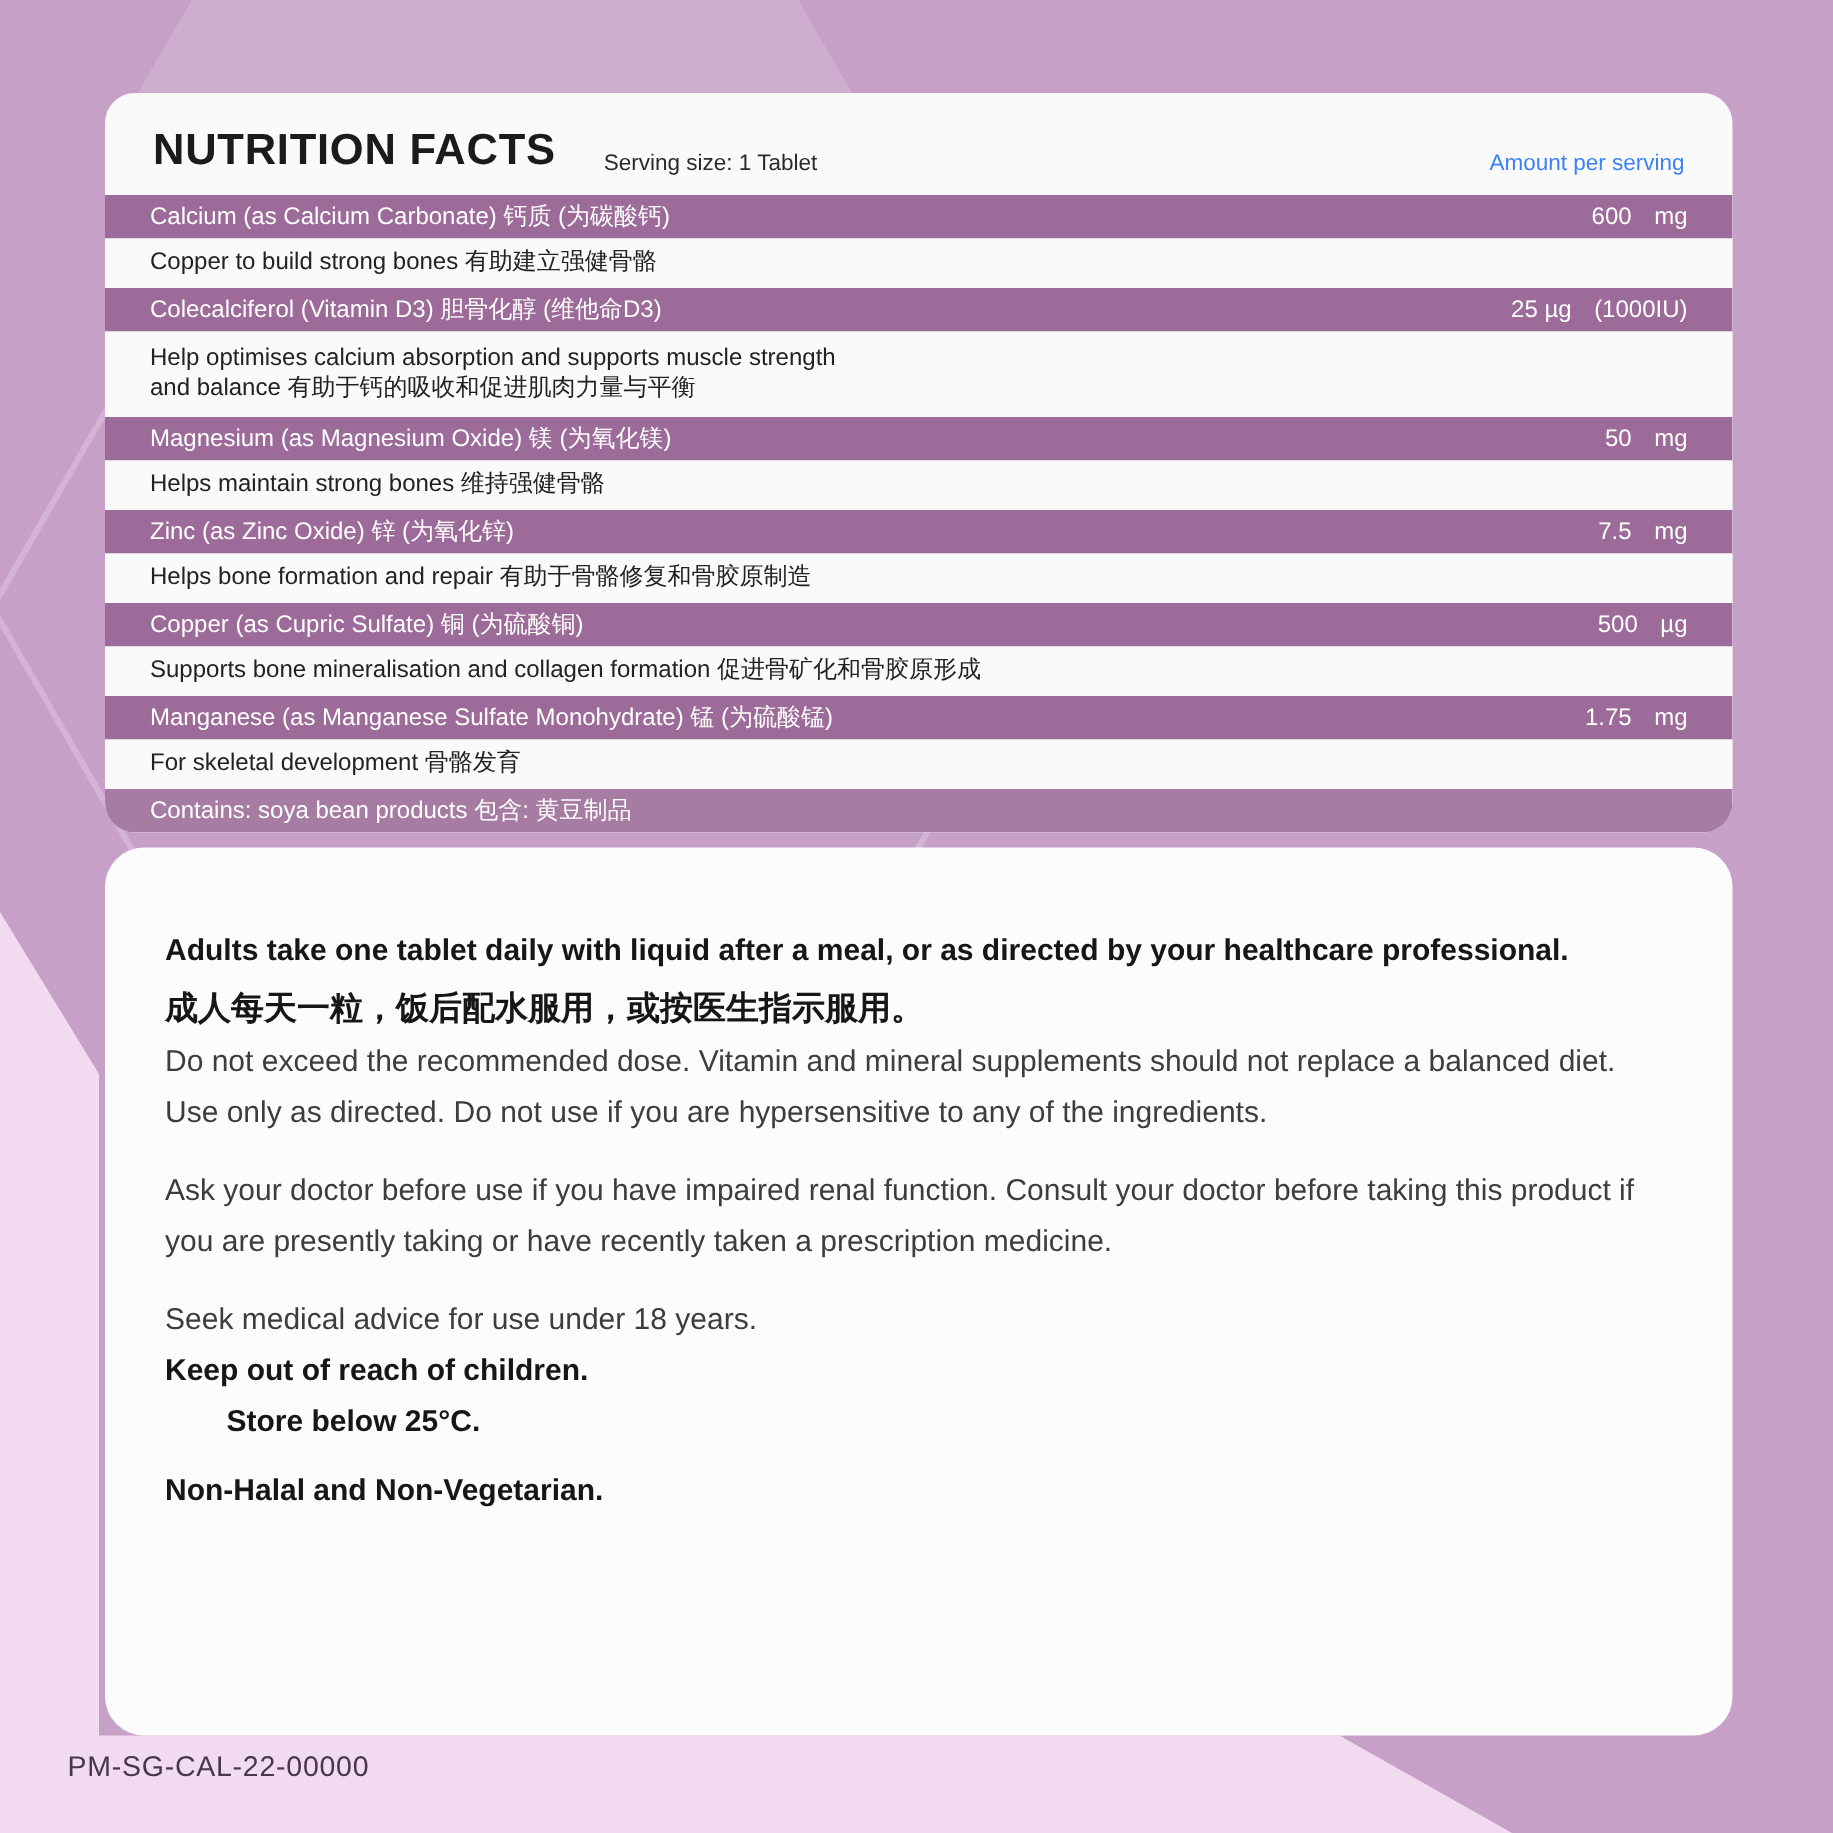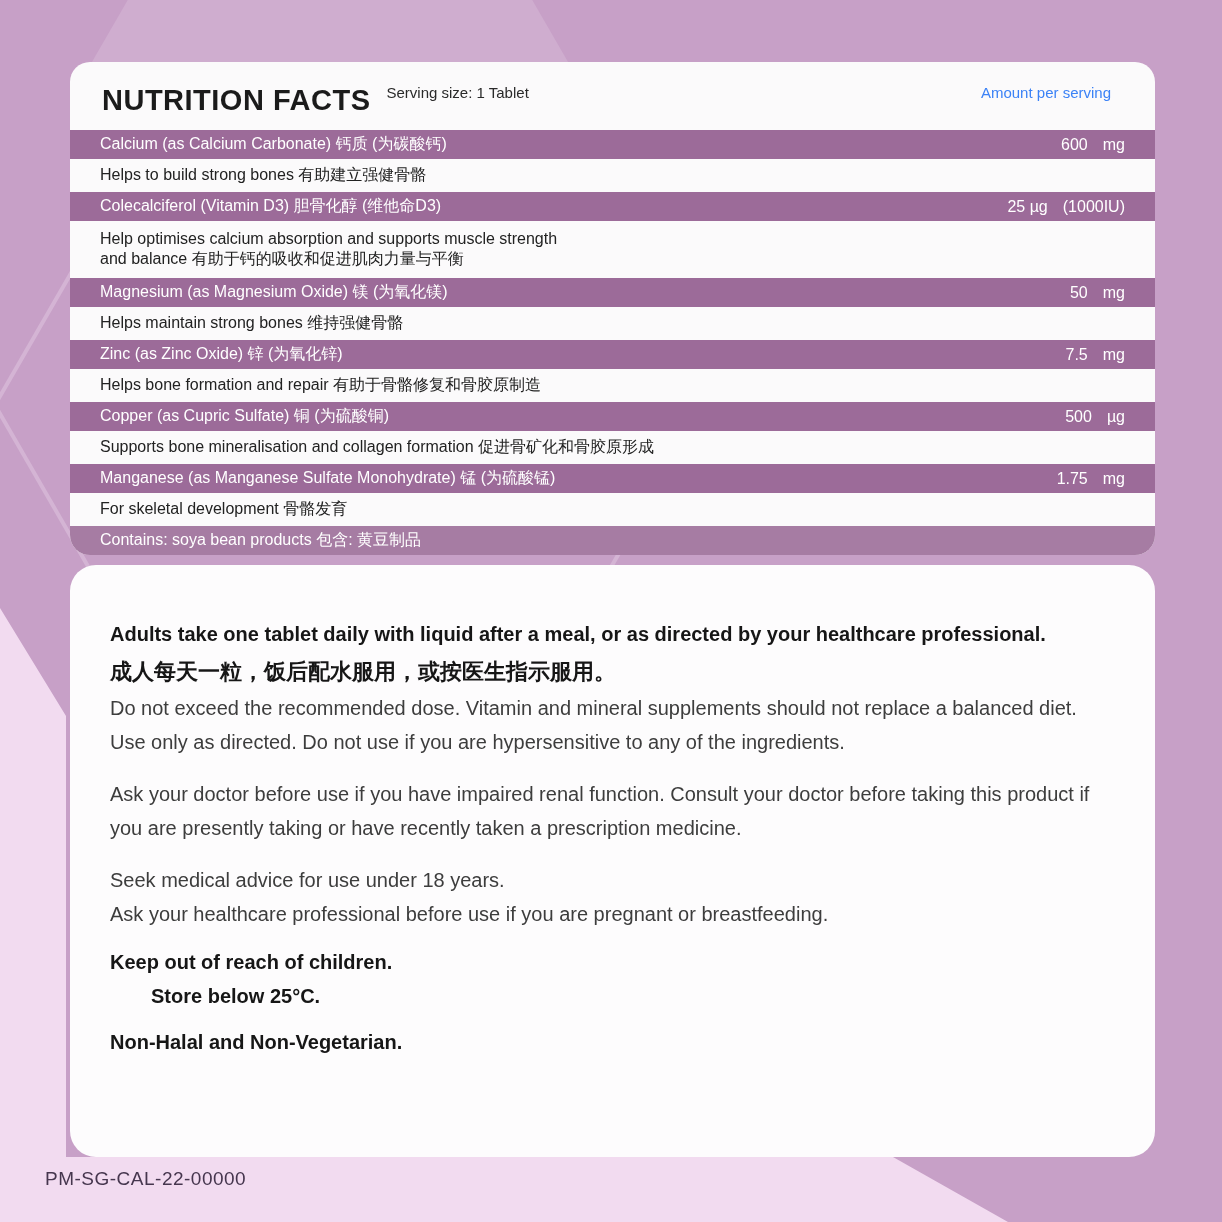--- a/index.html
+++ b/index.html
@@ -32,22 +32,22 @@
   }
 
   
   .panel{
     position:absolute;left:70px;top:62px;width:1085px;z-index:2;
     background:var(--card_bg);
     border-radius:20px;
     overflow:hidden;
   }
   .panel-header{
-    display:flex;align-items:flex-start;gap:16px;
-    padding:22px 44px 13px 32px;
+    display:flex;align-items:flex-end;gap:32px;
+    padding:22px 32px 13px 32px;
   }
   .panel-title{
     font-size:29px;font-weight:bold;color:#1b1b1b;letter-spacing:0.5px;
   }
   .serving-size{font-size:15px;color:#2a2a2a;}
   .amount-header{margin-left:auto;font-size:15px;color:#3b82f6;}
 
   .row{width:100%;}
   .row.nutrient{
     display:flex;align-items:center;
@@ -114,21 +114,21 @@
   </div>
 
   <div class="row nutrient">
     <span class="row-label">Calcium (as Calcium Carbonate) 钙质 (为碳酸钙)</span>
     <span class="row-amount">
       <span class="val">600</span>
       <span class="unit">mg</span>
     </span>
   </div>
   <div class="row desc">
-    <span>Helps to build strong bones 有助建立强健骨骼</span>
+    <span>Copper to build strong bones 有助建立强健骨骼</span>
   </div>
 
   <div class="row nutrient">
     <span class="row-label">Colecalciferol (Vitamin D3) 胆骨化醇 (维他命D3)</span>
     <span class="row-amount">
       <span class="val">25 µg</span>
       <span class="unit">(1000IU)</span>
     </span>
   </div>
   <div class="row desc tall">
@@ -183,19 +183,18 @@
     <span class="row-label">Contains: soya bean products 包含: 黄豆制品</span>
   </div>
 </div>
 
 <div class="directions">
   <p class="bold p-dose-en">Adults take one tablet daily with liquid after a meal, or as directed by your healthcare professional.</p>
   <p class="bold p-dose-cn">成人每天一粒，饭后配水服用，或按医生指示服用。</p>
   <p class="p-warning1">Do not exceed the recommended dose. Vitamin and mineral supplements should not replace a balanced diet. Use only as directed. Do not use if you are hypersensitive to any of the ingredients.</p>
   <p class="p-warning2">Ask your doctor before use if you have impaired renal function. Consult your doctor before taking this product if you are presently taking or have recently taken a prescription medicine.</p>
   <p class="p-advice1">Seek medical advice for use under 18 years.</p>
-  <p class="p-advice2">Ask your healthcare professional before use if you are pregnant or breastfeeding.</p>
   <p class="bold p-keep">Keep out of reach of children.</p>
   <p class="bold p-store">Store below 25°C.</p>
   <p class="bold p-halal">Non-Halal and Non-Vegetarian.</p>
 </div>
 
 <div class="footer-code">PM-SG-CAL-22-00000</div>
 
 </body></html>

